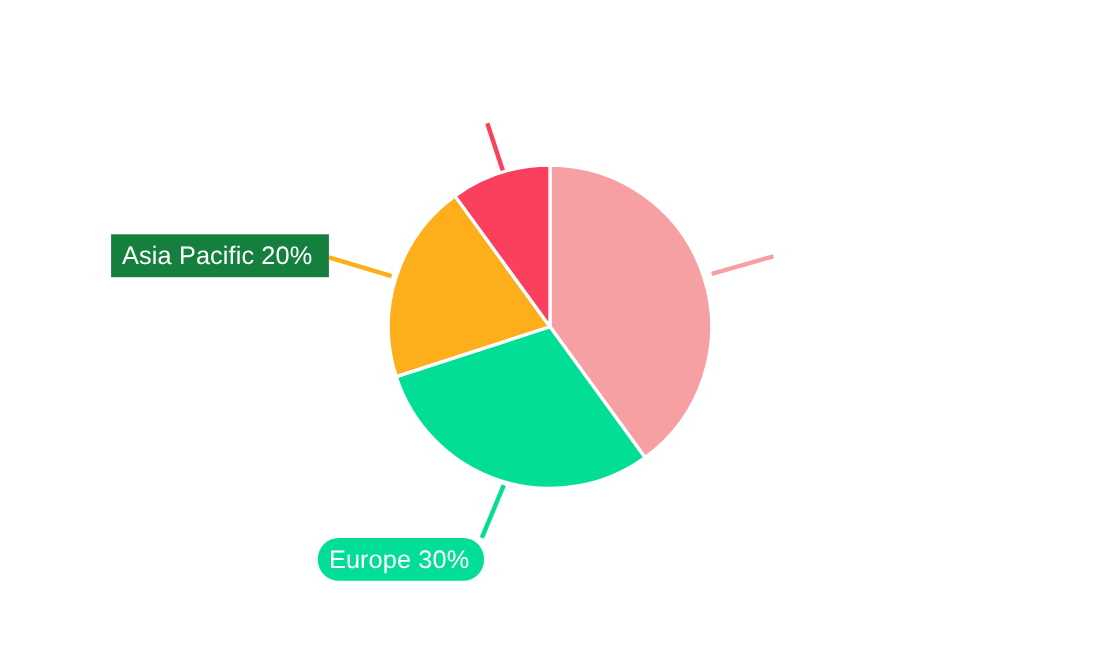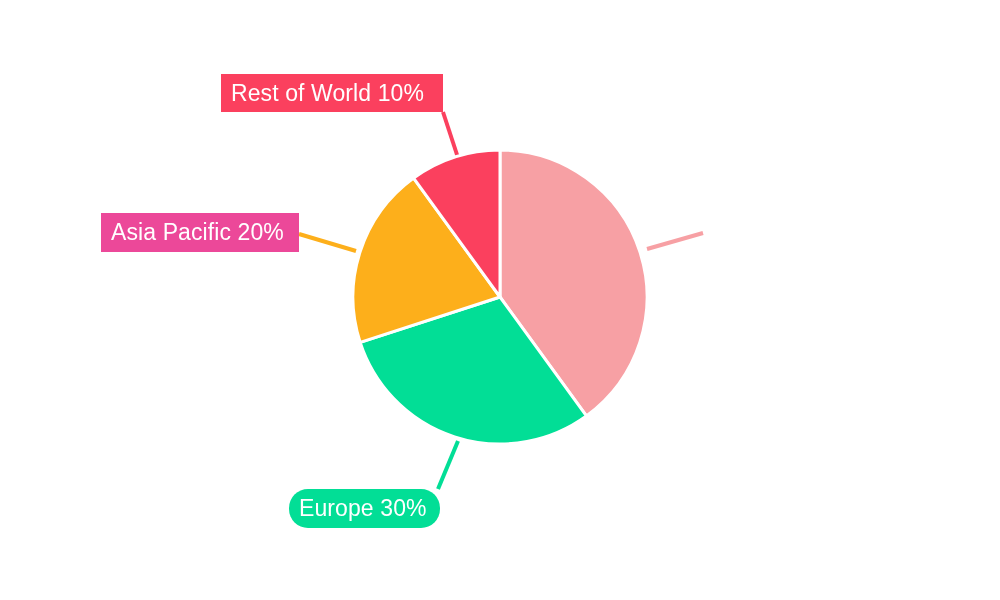--- a/index.html
+++ b/index.html
@@ -64,21 +64,18 @@
         <path d="M 500 297 L 360.19 342.43 A 147 147 0 0 1 413.60 178.07 Z" fill="#FDAF1B" stroke="#FFFFFF" stroke-width="3" stroke-linejoin="round"></path>
         <path d="M 500 297 L 413.60 178.07 A 147 147 0 0 1 500.00 150.00 Z" fill="#FB405E" stroke="#FFFFFF" stroke-width="3" stroke-linejoin="round"></path>
       </g>
   </svg>
 
 
   <div class="callout-label" id="label-eu" style="left: 289px; top: 489px; width: 151px; height: 39px; background: rgb(2, 222, 150); color: rgb(255, 255, 255); border-radius: 19px;">
     <span>Europe 30%</span>
   </div>
 
-  <div class="callout-label" id="label-ap" style="left: 101px; top: 213px; width: 198px; height: 39px; background: #ec4899; color: rgb(255, 255, 255);">
+  <div class="callout-label" id="label-ap" style="left: 101px; top: 213px; width: 198px; height: 39px; background: #15803d; color: rgb(255, 255, 255);">
     <span>Asia Pacific 20%</span>
   </div>
 
-  <div class="callout-label" id="label-rw" style="left: 221px; top: 74px; width: 222px; height: 38px; background: rgb(251, 64, 94); color: rgb(255, 255, 255);">
-    <span>Rest of World 10%</span>
-  </div>
 
 </div>
 
 </body></html>

